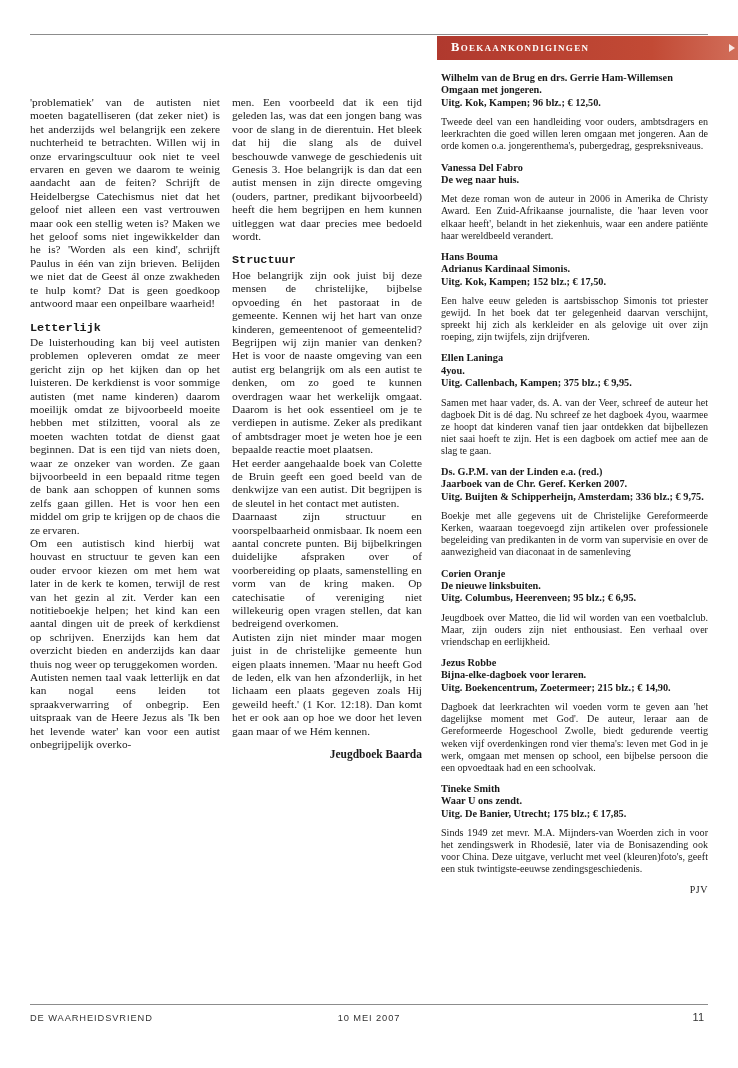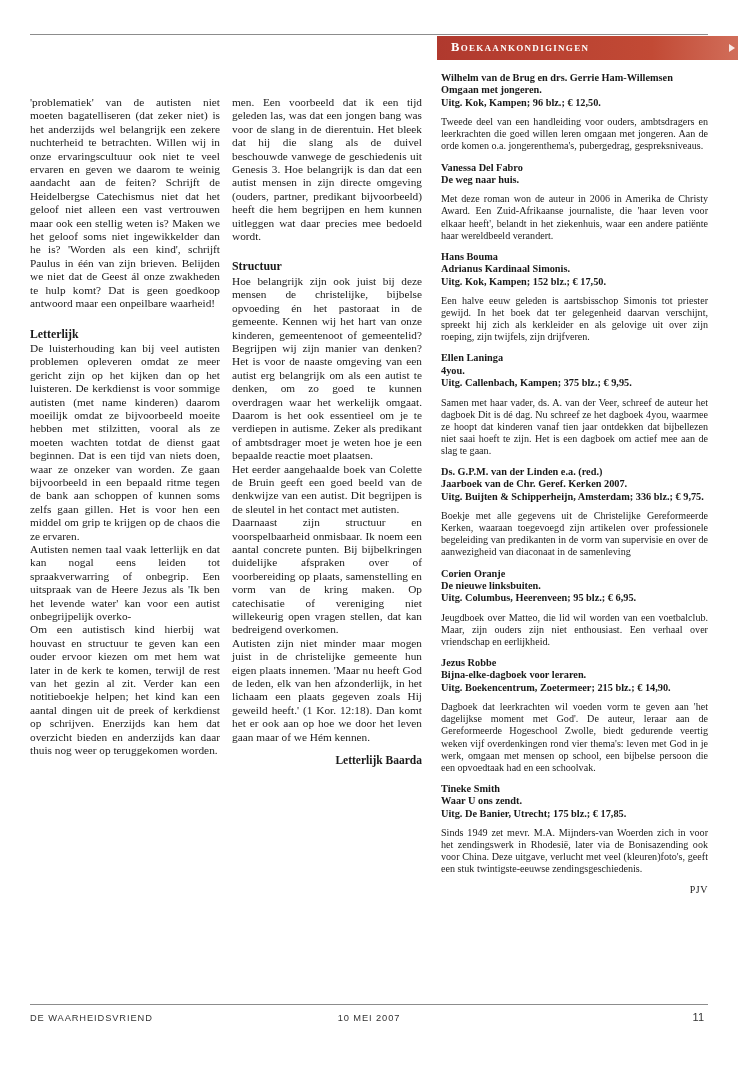--- a/index.html
+++ b/index.html
@@ -85,22 +85,23 @@
   .col3 {
     left: 441px;
     width: 267px;
     top: 72px;
     font-size: 10.2px;
     line-height: 12.2px;
   }
   .sub {
     font-weight: bold;
     font-size: 11.8px;
-    margin-top: 17px;
+    margin-top: 11px;
     margin-bottom: 1px;
+    font-family: Liberation Mono, monospace;
   }
   .byline {
     text-align: right;
     font-weight: bold;
     margin-top: 10px;
     font-size: 11.5px;
   }
 
   
   .entry { margin-bottom: 9px; }
@@ -156,32 +157,32 @@
 
   <div class="banner">
     <div class="banner-title">Boekaankondigingen</div>
     <div class="banner-arrow"></div>
   </div>
 
   <div class="col col1">
     <p>'problematiek' van de autisten niet moeten bagatelliseren (dat zeker niet) is het anderzijds wel belangrijk een zekere nuchterheid te betrachten. Willen wij in onze ervaringscultuur ook niet te veel ervaren en geven we daarom te weinig aandacht aan de feiten? Schrijft de Heidelbergse Catechismus niet dat het geloof niet alleen een vast vertrouwen maar ook een stellig weten is? Maken we het geloof soms niet ingewikkelder dan he is? 'Worden als een kind', schrijft Paulus in één van zijn brieven. Belijden we niet dat de Geest ál onze zwakheden te hulp komt? Dat is geen goedkoop antwoord maar een onpeilbare waarheid!</p>
     <div class="sub">Letterlijk</div>
     <p>De luisterhouding kan bij veel autisten problemen opleveren omdat ze meer gericht zijn op het kijken dan op het luisteren. De kerkdienst is voor sommige autisten (met name kinderen) daarom moeilijk omdat ze bijvoorbeeld moeite hebben met stilzitten, vooral als ze moeten wachten totdat de dienst gaat beginnen. Dat is een tijd van niets doen, waar ze onzeker van worden. Ze gaan bijvoorbeeld in een bepaald ritme tegen de bank aan schoppen of kunnen soms zelfs gaan gillen. Het is voor hen een middel om grip te krijgen op de chaos die ze ervaren.</p>
+    <p>Om een autistisch kind hierbij wat houvast en structuur te geven kan een ouder ervoor kiezen om met hem wat later in de kerk te komen, terwijl de rest van het gezin al zit. Verder kan een notitieboekje helpen; het kind kan een aantal dingen uit de preek of kerkdienst op schrijven. Enerzijds kan hem dat overzicht bieden en anderzijds kan daar thuis nog weer op teruggekomen worden.</p>
     <p>Autisten nemen taal vaak letterlijk en dat kan nogal eens leiden tot spraakverwarring of onbegrip. Een uitspraak van de Heere Jezus als 'Ik ben het levende water' kan voor een autist onbegrijpelijk overko-</p>
-    <p>Om een autistisch kind hierbij wat houvast en structuur te geven kan een ouder ervoor kiezen om met hem wat later in de kerk te komen, terwijl de rest van het gezin al zit. Verder kan een notitieboekje helpen; het kind kan een aantal dingen uit de preek of kerkdienst op schrijven. Enerzijds kan hem dat overzicht bieden en anderzijds kan daar thuis nog weer op teruggekomen worden.</p>
   </div>
 
   <div class="col col2">
     <p>men. Een voorbeeld dat ik een tijd geleden las, was dat een jongen bang was voor de slang in de dierentuin. Het bleek dat hij die slang als de duivel beschouwde vanwege de geschiedenis uit Genesis 3. Hoe belangrijk is dan dat een autist mensen in zijn directe omgeving (ouders, partner, predikant bijvoorbeeld) heeft die hem begrijpen en hem kunnen uitleggen wat daar precies mee bedoeld wordt.</p>
     <div class="sub">Structuur</div>
     <p>Hoe belangrijk zijn ook juist bij deze mensen de christelijke, bijbelse opvoeding én het pastoraat in de gemeente. Kennen wij het hart van onze kinderen, gemeentenoot of gemeentelid? Begrijpen wij zijn manier van denken? Het is voor de naaste omgeving van een autist erg belangrijk om als een autist te denken, om zo goed te kunnen overdragen waar het werkelijk omgaat. Daarom is het ook essentieel om je te verdiepen in autisme. Zeker als predikant of ambtsdrager moet je weten hoe je een bepaalde reactie moet plaatsen.</p>
     <p>Het eerder aangehaalde boek van Colette de Bruin geeft een goed beeld van de denkwijze van een autist. Dit begrijpen is de sleutel in het contact met autisten.</p>
     <p>Daarnaast zijn structuur en voorspelbaarheid onmisbaar. Ik noem een aantal concrete punten. Bij bijbelkringen duidelijke afspraken over of voorbereiding op plaats, samenstelling en vorm van de kring maken. Op catechisatie of vereniging niet willekeurig open vragen stellen, dat kan bedreigend overkomen.</p>
     <p>Autisten zijn niet minder maar mogen juist in de christelijke gemeente hun eigen plaats innemen. 'Maar nu heeft God de leden, elk van hen afzonderlijk, in het lichaam een plaats gegeven zoals Hij geweild heeft.' (1 Kor. 12:18). Dan komt het er ook aan op hoe we door het leven gaan maar of we Hém kennen.</p>
-    <div class="byline">Letterlijk Baarda</div>
+    <div class="byline">Jeugdboek Baarda</div>
   </div>
 
   <div class="col col3">
 
     <div class="entry">
       <div class="author">Wilhelm van de Brug en drs. Gerrie Ham-Willemsen</div>
       <div class="title">Omgaan met jongeren.</div>
       <div class="pub">Uitg. Kok, Kampen; 96 blz.; € 12,50.</div>
       <div class="desc">Tweede deel van een handleiding voor ouders, ambtsdragers en leerkrachten die goed willen leren omgaan met jongeren. Aan de orde komen o.a. jongerenthema's, pubergedrag, gespreksniveaus.</div>
     </div>

